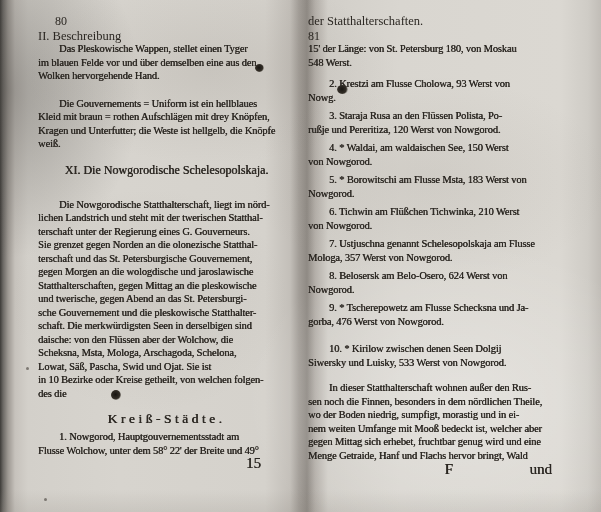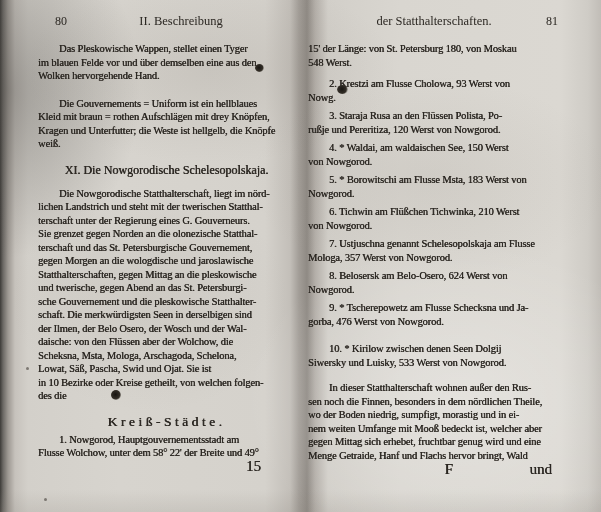--- a/index.html
+++ b/index.html
@@ -16,21 +16,21 @@
       linear-gradient(0deg, rgba(140,134,126,.18), rgba(140,134,126,0) 22px),
       linear-gradient(90deg,
         #3d3b38 0px,#6b6864 3px,#9d9892 8px,#c6c2bc 15px,#d3d0ca 28px,
         #d7d4ce 120px,#d5d2cc 265px,#c3bfb9 290px,#a29d97 299px,#8f8a84 307px,
         #b3aea8 315px,#d2cfc9 328px,#d9d6d0 400px,#dbd8d2 560px,#cfccc6 588px,#c1bdb7 601px);
   }
   .scan *{box-sizing:border-box;}
   .page{position:absolute;top:14px;}
   .page-left{left:38px;width:257px;}
   .page-right{left:308px;width:272px;}
-  .hdr{display:flex;align-items:baseline;font-size:12.5px;height:15px;}
+  .hdr{display:flex;align-items:baseline;font-size:12.5px;height:15px;flex-direction:column;}
   .hdr .num{font-size:12px;}
   .hdr .title{flex:1;text-align:center;}
   .tline{height:13.5px;line-height:13.5px;font-size:10.5px;letter-spacing:-.15px;
          white-space:nowrap;text-shadow:.35px 0 0 currentColor;}
   .indent-first > .tline:first-child{text-indent:21px;}
   .center-h{ text-align:center;text-shadow:.35px 0 0 currentColor;}
   .sec-h{font-size:12px;height:15px;line-height:15px;}
   .kreis-h{font-size:13.5px;height:17px;line-height:17px;letter-spacing:3.5px;}
   .catchword-row{display:flex;font-size:15px;height:13px;line-height:13px;
                  text-shadow:.35px 0 0 currentColor;}
@@ -57,32 +57,31 @@
 
     <div class="indent-first" style="margin-top:14px;">
         <div class="tline">Die Gouvernements = Uniform ist ein hellblaues</div>
         <div class="tline">Kleid mit braun = rothen Aufschlägen mit drey Knöpfen,</div>
         <div class="tline">Kragen und Unterfutter; die Weste ist hellgelb, die Knöpfe</div>
         <div class="tline">weiß.</div>
       </div>
 
     <div class="center-h sec-h" style="margin-top:12px;">XI. Die Nowgorodische Schelesopolskaja.</div>
 
-    <div class="indent-first" style="margin-top:9px;">
+    <div class="indent-first" style="margin-top:20px;">
         <div class="tline">Die Nowgorodische Statthalterschaft, liegt im nörd-</div>
         <div class="tline">lichen Landstrich und steht mit der twerischen Statthal-</div>
         <div class="tline">terschaft unter der Regierung eines G. Gouverneurs.</div>
         <div class="tline">Sie grenzet gegen Norden an die olonezische Statthal-</div>
         <div class="tline">terschaft und das St. Petersburgische Gouvernement,</div>
         <div class="tline">gegen Morgen an die wologdische und jaroslawische</div>
         <div class="tline">Statthalterschaften,  gegen Mittag an die pleskowische</div>
         <div class="tline">und twerische,  gegen Abend an das St. Petersburgi-</div>
         <div class="tline">sche Gouvernement und die pleskowische Statthalter-</div>
         <div class="tline">schaft.  Die merkwürdigsten Seen in derselbigen sind</div>
-        <div class="tline">der Ilmen, der Belo Osero, der Wosch und der Wal-</div>
         <div class="tline">daische:  von den Flüssen aber der Wolchow,  die</div>
         <div class="tline">Scheksna, Msta, Mologa, Arschagoda, Schelona,</div>
         <div class="tline">Lowat, Säß, Pascha, Swid und Ojat.   Sie ist</div>
         <div class="tline">in 10 Bezirke oder Kreise getheilt,  von welchen folgen-</div>
         <div class="tline">des die</div>
       </div>
 
     <div class="center-h kreis-h" style="margin-top:10px;">Kreiß-Städte.</div>
 
     <div class="indent-first" style="margin-top:3px;">

